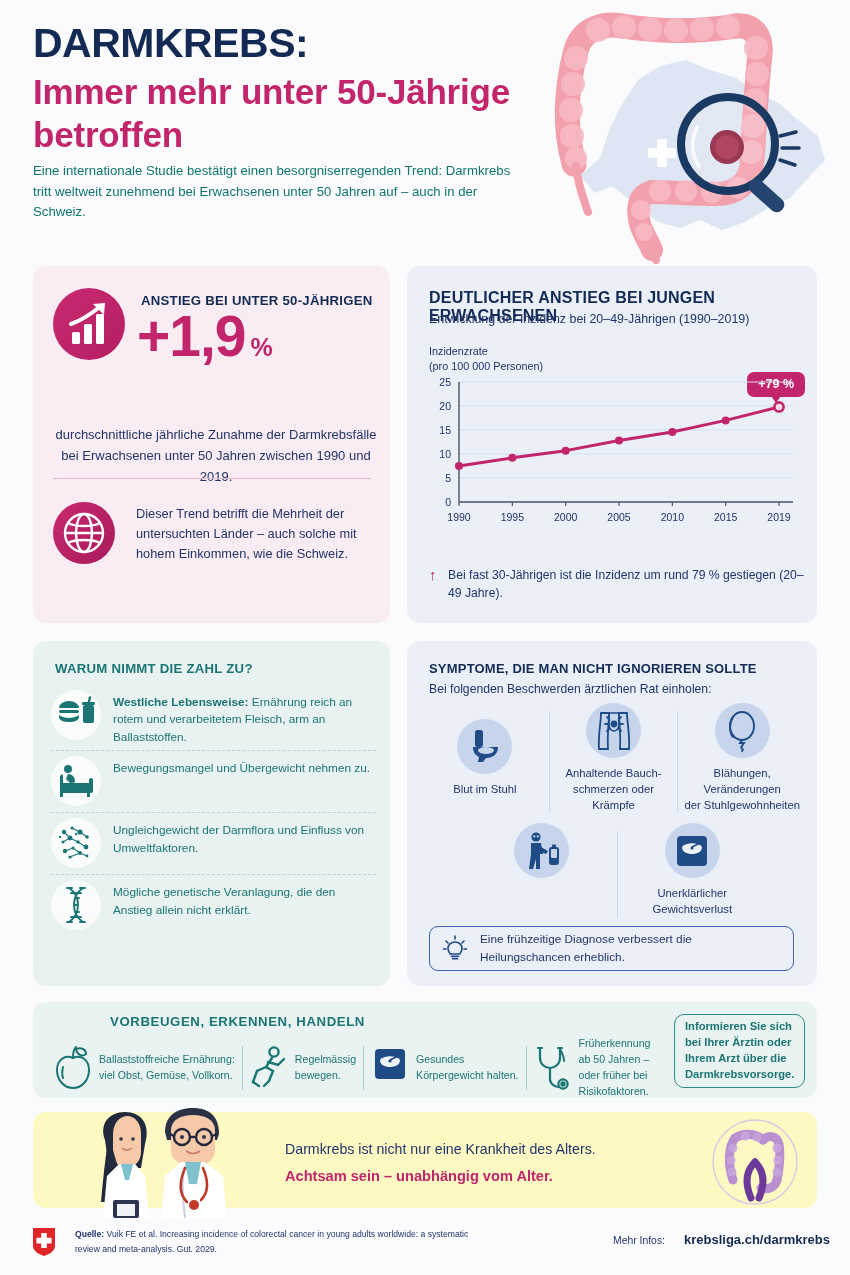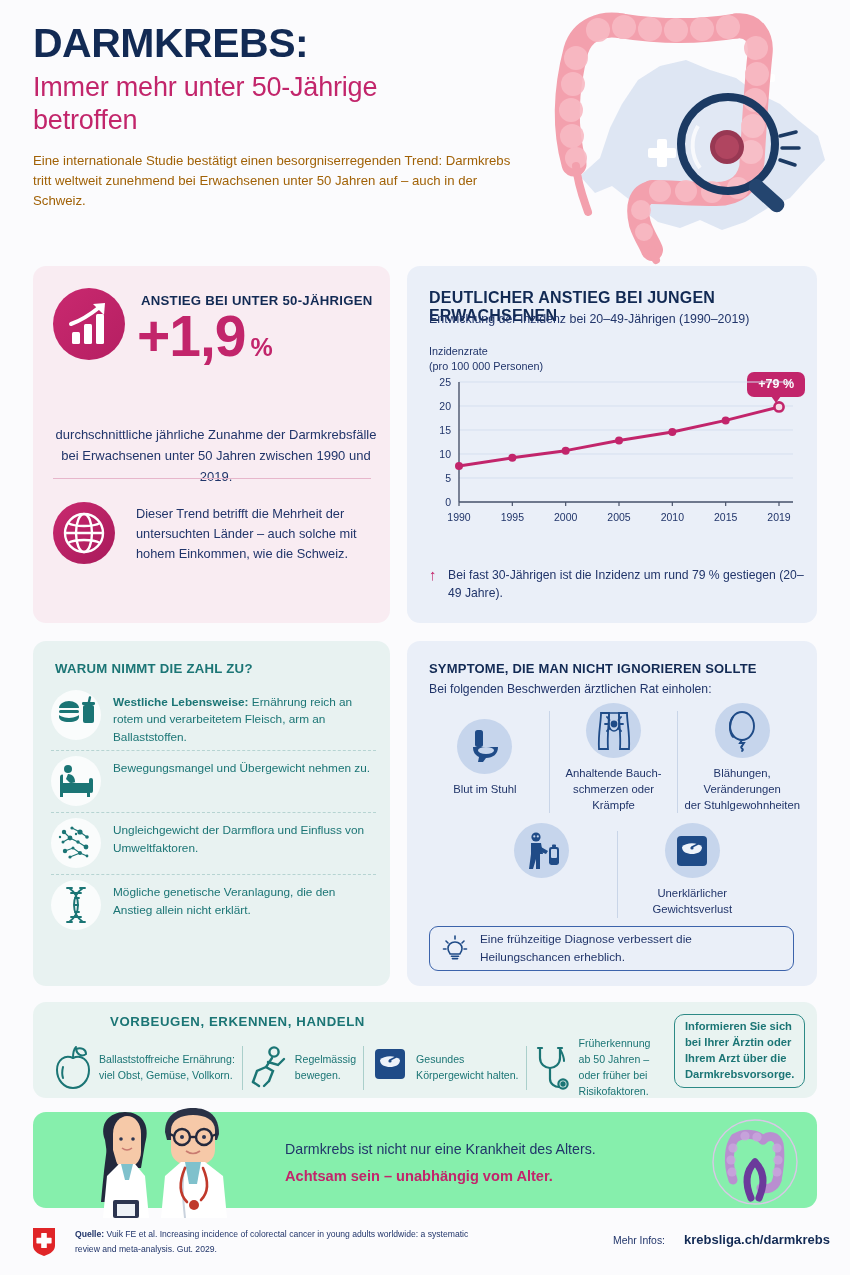--- a/index.html
+++ b/index.html
@@ -16,38 +16,38 @@
     background: #fbfbfd;
   }
 
   
   .header { position: absolute; left: 33px; top: 22px; width: 530px; }
   .title-main {
     font-size: 41px; font-weight: bold; color: #122a54;
     letter-spacing: -0.5px; line-height: 1.05;
   }
   .title-sub {
-    font-size: 27px; font-weight: normal; color: #c2256b;
+    font-size: 35px; font-weight: bold; color: #c2256b;
     line-height: 1.22; margin-top: 6px; letter-spacing: -0.2px;
   }
   .title-lead {
-    font-size: 13.2px; color: #a16207; line-height: 1.53;
-    margin-top: 14px; width: 480px;
+    font-size: 13.2px; color: #0f766e; line-height: 1.53;
+    margin-top: 5px; width: 480px;
   }
 
   
   .hero { position: absolute; left: 540px; top: 8px; width: 300px; height: 250px; }
 
   
   .card { position: absolute; border-radius: 13px; }
   .card-pink   { background: #f9ecf2; }
   .card-blue   { background: #eaeff8; }
   .card-teal   { background: #e8f2f1; }
   .card-mint   { background: #e9f3f1; }
-  .card-lav    { background: #86efac; padding-left: 21px; }
+  .card-lav    { background: #fef9c3; padding-left: 21px; }
 
   
   #stat-card { left: 33px; top: 266px; width: 357px; height: 357px; }
   .stat-icon {
     position: absolute; left: 20px; top: 22px; width: 72px; height: 72px;
     border-radius: 50%;
     background: linear-gradient(135deg,#c9296f 0%,#b51f62 100%);
   }
   .stat-kicker {
     position: absolute; left: 108px; top: 27px; width: 245px;

